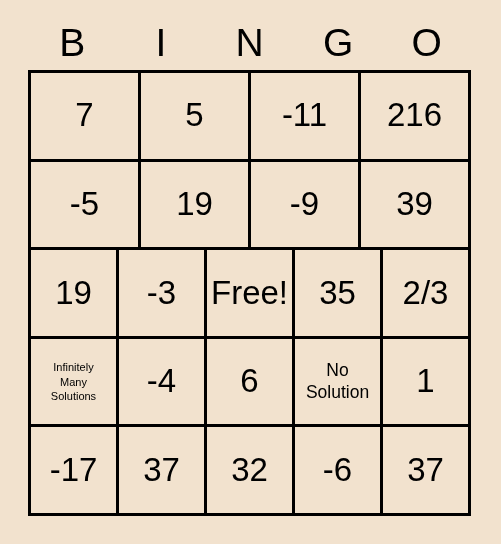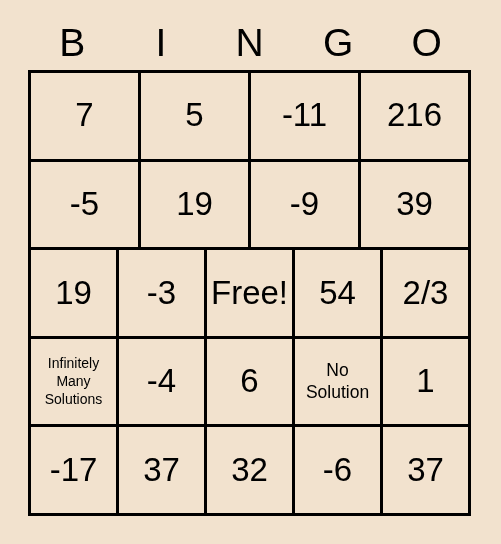--- a/index.html
+++ b/index.html
@@ -82,21 +82,21 @@
     border-radius: 27px;
   }
   .cell-text {
     display: block;
     font-size: 33px;
     line-height: 1.05;
     white-space: pre-line;
     color: #000000;
   }
   .cell-text.size-small {
-    font-size: 14px;
+    font-size: 11px;
     line-height: 1.28;
   }
   .cell-text.size-medium {
     font-size: 17.5px;
     line-height: 1.25;
   }
 </style>
 </head>
 <body>
 
@@ -156,21 +156,21 @@
       <div class="grid-cell">
         <span class="cell-text">19</span>
       </div>
       <div class="grid-cell">
         <span class="cell-text">-3</span>
       </div>
       <div class="grid-cell">
         <span class="cell-text">Free!</span>
       </div>
       <div class="grid-cell">
-        <span class="cell-text">54</span>
+        <span class="cell-text">35</span>
       </div>
       <div class="grid-cell">
         <span class="cell-text">2/3</span>
       </div>
     </div>
 
     <div class="grid-row">
       <div class="grid-cell">
         <span class="cell-text size-small">Infinitely
 Many

